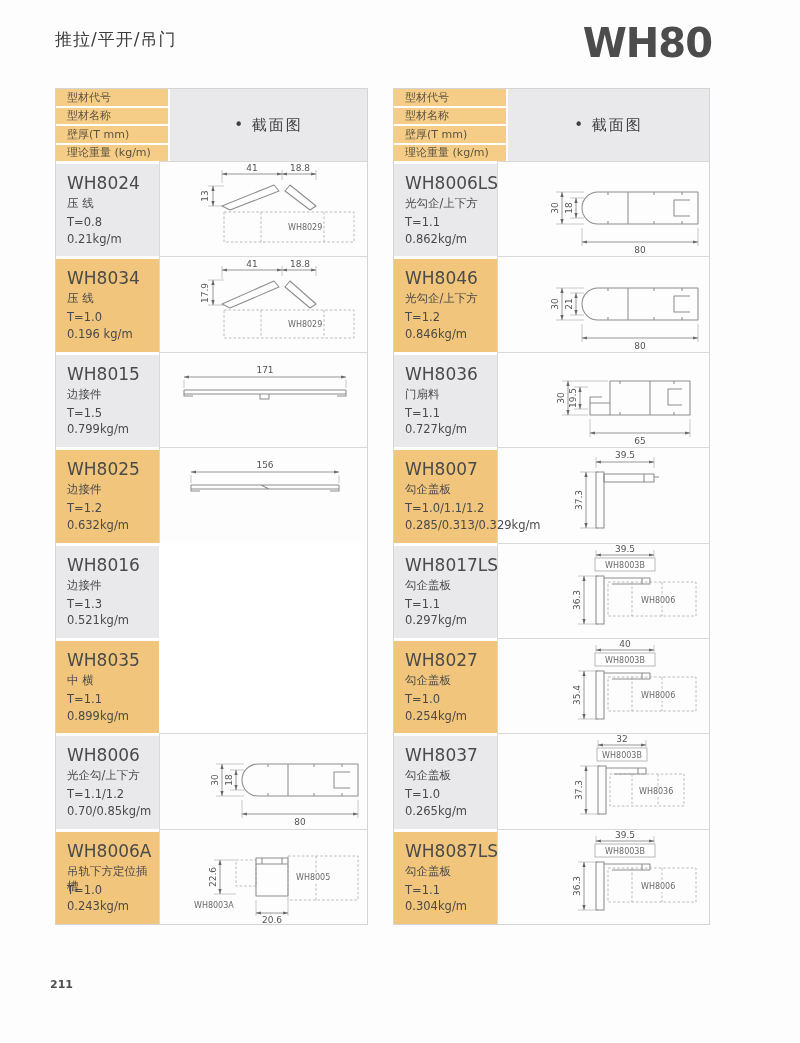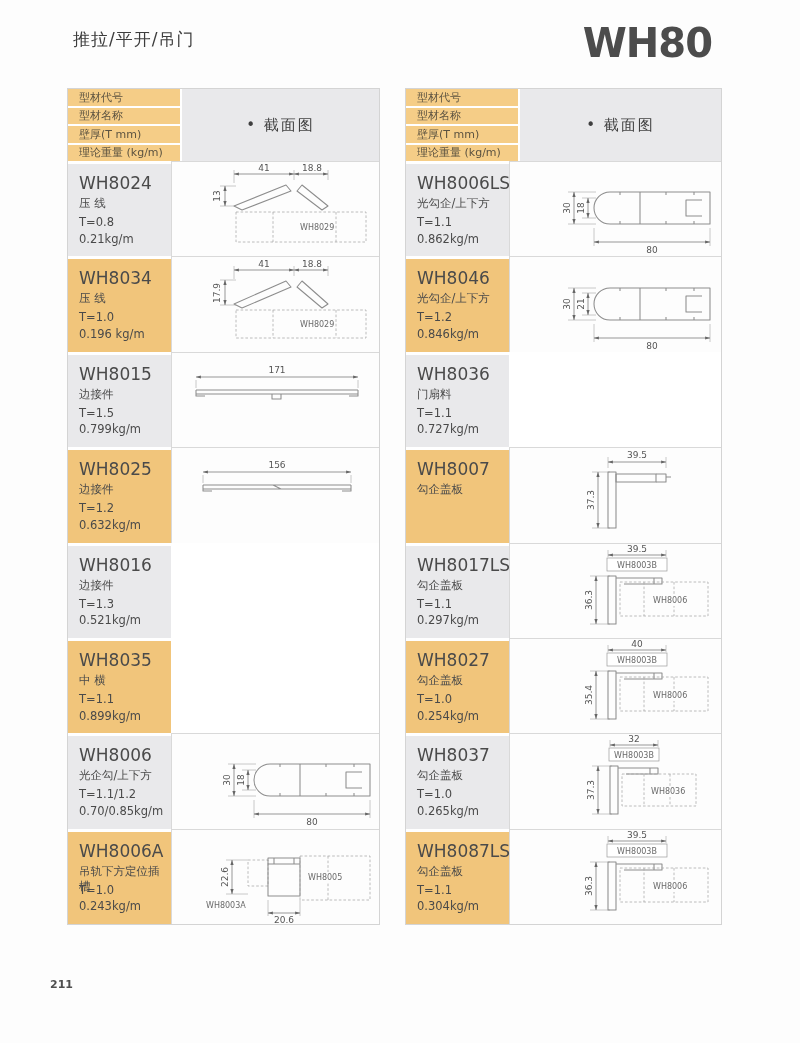--- a/index.html
+++ b/index.html
@@ -3,26 +3,26 @@
 <meta charset="utf-8">
 <style>
   html,body{margin:0;padding:0;}
   body{
     width:800px;height:1043px;position:relative;overflow:hidden;
     background:#fdfdfd;
     font-family:"DejaVu Sans","Liberation Sans",sans-serif;
     color:#4a4a4a;
     --orange:#f1c57b; --orange-h:#f5cd87; --gray:#e9e9eb;
   }
-  .crumb{position:absolute;left:73px;top:28px;font-size:17px;color:#3d3d3d;letter-spacing:1px;}
+  .crumb{position:absolute;left:55px;top:28px;font-size:17px;color:#3d3d3d;letter-spacing:1px;}
   .series{position:absolute;right:88px;top:20px;font-size:40px;font-weight:bold;color:#4c4c4c;letter-spacing:-1px;}
   .pagenum{position:absolute;left:50px;top:978px;font-size:11px;font-weight:bold;color:#4f4f4f;}
 
   .ptable{position:absolute;top:88px;height:837px;border:1px solid #d4d4d4;box-sizing:border-box;
-          display:flex;flex-direction:column;background:#fff;margin-left:12px;}
+          display:flex;flex-direction:column;background:#fff;}
   .ptable.lft{left:55px;width:313px;}
   .ptable.rgt{left:393px;width:317px;}
 
   .thead{display:flex;height:72px;flex:none;}
   .thead-left{width:112px;flex:none;display:flex;flex-direction:column;}
   .hcell{flex:1;background:var(--orange-h);display:flex;align-items:center;
          padding-left:11px;font-size:11px;color:#5b5240;}
   .hcell + .hcell{border-top:2px solid #fff;}
   .thead-right{flex:1;background:var(--gray);border-left:2px solid #fff;
          display:flex;align-items:center;justify-content:center;
@@ -337,26 +337,50 @@
 
   <div class="trow">
     <div class="info gray">
       <div class="code">WH8036</div>
       <div class="pname">门扇料</div>
       <div class="spec">
         <div>T=1.1</div>
         <div>0.727kg/m</div>
       </div>
     </div>
+    <div class="diag">
+      <svg width="200" height="94" viewBox="0 0 200 94">
+        <rect class="prof" x="106" y="28" width="80" height="34"></rect>
+        <path class="prof" d="M106,50 H86 V62 H106 M86,50 V44 h12"></path>
+        <line class="prof" x1="146" y1="28" x2="146" y2="62"></line>
+        <path class="prof" d="M178,36 h-14 v16 h14 M116,28 v3 M116,62 v-3 M170,28 v3 M170,62 v-3"></path>
+        <line class="ext" x1="58" y1="28" x2="104" y2="28"></line>
+          <line class="ext" x1="58" y1="62" x2="84" y2="62"></line>
+        <line class="dim" x1="64" y1="28" x2="64" y2="62" marker-start="url(#ar)" marker-end="url(#ar)"></line>
+        <text x="60" y="45" transform="rotate(-90 60 45)">30</text>
+        <line class="ext" x1="70" y1="34" x2="84" y2="34"></line>
+          <line class="ext" x1="70" y1="56" x2="84" y2="56"></line>
+        <line class="dim" x1="76" y1="34" x2="76" y2="56" marker-start="url(#ar)" marker-end="url(#ar)"></line>
+        <text x="72" y="45" transform="rotate(-90 72 45)">19.5</text>
+        <line class="ext" x1="86" y1="66" x2="86" y2="84"></line>
+          <line class="ext" x1="186" y1="66" x2="186" y2="84"></line>
+        <line class="dim" x1="86" y1="80" x2="186" y2="80" marker-start="url(#ar)" marker-end="url(#ar)"></line>
+        <text x="136" y="91">65</text>
+      </svg>
+    </div>
   </div>
 
   <div class="trow">
     <div class="info orange">
       <div class="code">WH8007</div>
       <div class="pname">勾企盖板</div>
+      <div class="spec">
+        <div>T=1.0/1.1/1.2</div>
+        <div>0.285/0.313/0.329kg/m</div>
+      </div>
     </div>
     <div class="diag">
       <svg width="200" height="94" viewBox="0 0 200 94">
         <line class="ext" x1="92" y1="20" x2="92" y2="9"></line>
           <line class="ext" x1="150" y1="20" x2="150" y2="9"></line>
         <line class="dim" x1="92" y1="14" x2="150" y2="14" marker-start="url(#ar)" marker-end="url(#ar)"></line>
         <text x="121" y="10">39.5</text>
         <line class="ext" x1="76" y1="24" x2="94" y2="24"></line>
           <line class="ext" x1="76" y1="80" x2="94" y2="80"></line>
         <line class="dim" x1="82" y1="24" x2="82" y2="80" marker-start="url(#ar)" marker-end="url(#ar)"></line>

